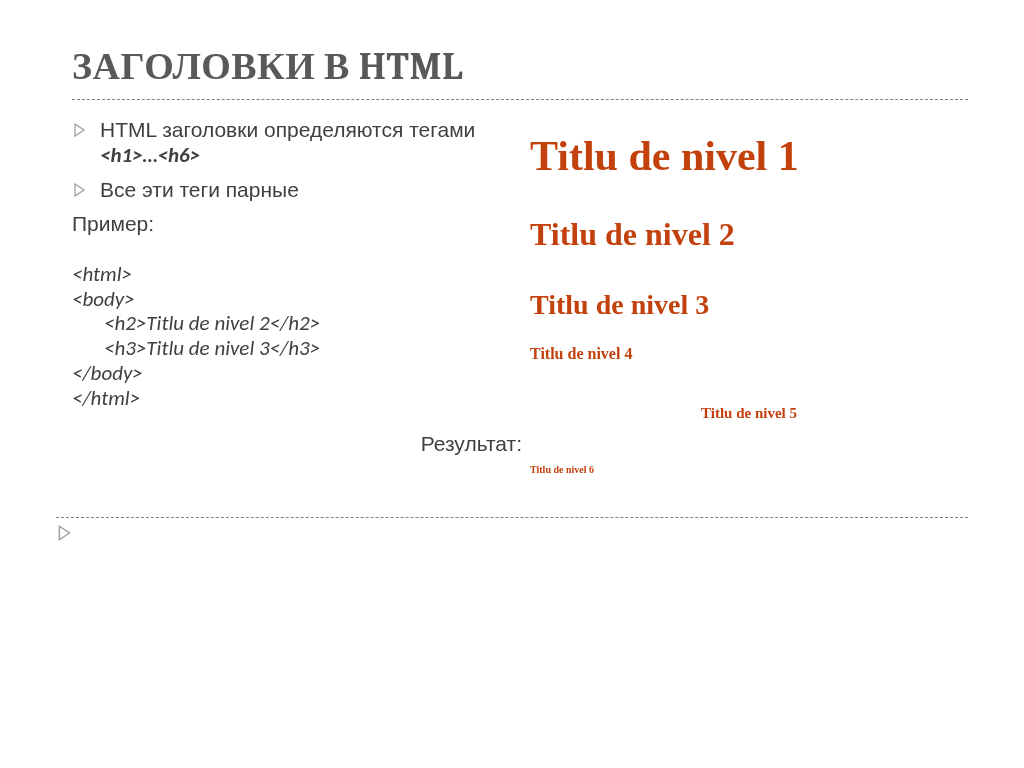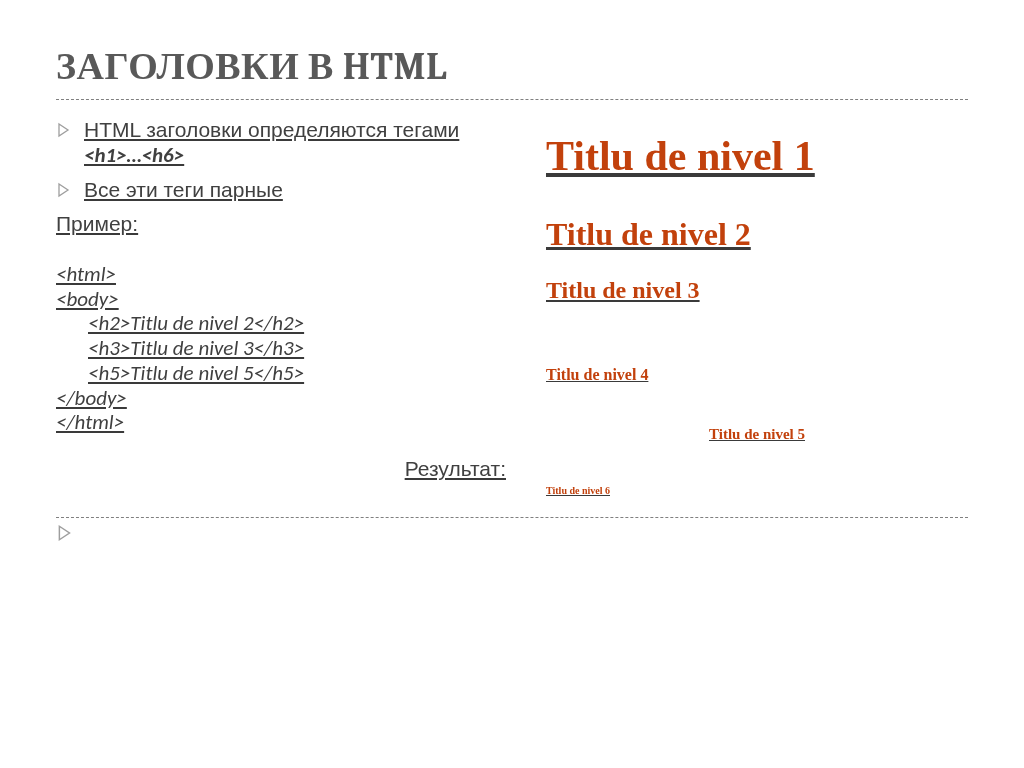--- a/index.html
+++ b/index.html
@@ -10,21 +10,21 @@
     background: #ffffff;
     font-family: "Segoe UI", "Helvetica Neue", Arial, sans-serif;
     color: #3a3a3a;
     overflow: hidden;
   }
   .slide {
     position: relative;
     width: 1024px;
     height: 556px;
     box-sizing: border-box;
-    padding: 44px 56px 0 56px;
+    padding: 44px 56px 0 72px;
   }
   .slide-title {
     font-family: "Cambria", "Georgia", "Times New Roman", serif;
     font-weight: 700;
     font-size: 38px;
     letter-spacing: 0.5px;
     color: #595959;
     margin: 0 0 10px 0;
   }
   .divider-top {
@@ -35,22 +35,21 @@
   .divider-bottom {
     border: none;
     border-top: 1.5px dashed #808080;
     position: absolute;
     left: 56px;
     right: 56px;
     bottom: 30px;
   }
   .cols {
     display: flex;
-    gap: 40px;
-    text-decoration: underline;
+    gap: 8px;
   }
   .left {
     flex: 0 0 450px;
     font-size: 21px;
     line-height: 1.18;
     color: #404040;
   }
   .right {
     flex: 1;
     padding-top: 14px;
@@ -81,22 +80,22 @@
   }
   .code {
     font-style: italic;
     font-family: "Calibri", "Segoe UI", Arial, sans-serif;
   }
   .code .indent { padding-left: 32px; display: block; }
   .result-label { margin-top: 22px; text-align: right; }
   
   .h-demo { font-weight: 700; margin: 0; }
   .h1d { font-size: 42px; margin-bottom: 36px; }
-  .h2d { font-size: 32px; margin-bottom: 24px; }
-  .h3d { font-size: 24px; margin-bottom: 62px; }
+  .h2d { font-size: 32px; margin-bottom: 36px; }
+  .h3d { font-size: 28px; margin-bottom: 24px; }
   .h4d { font-size: 16px; margin-bottom: 42px; }
   .h5d { font-size: 15px; margin-bottom: 42px; text-align: center; }
   .h6d { font-size: 10px; }
   .bottom-marker {
     position: absolute;
     left: 56px;
     bottom: 10px;
   }
   .bottom-marker svg { width: 18px; height: 18px; }
 </style>
@@ -135,21 +134,20 @@
       </div>
 
       <div class="example-label">Пример:</div>
 
       <div class="code">
         <br>
         <span>&lt;html&gt;</span><br>
         <span>&lt;body&gt;</span><br>
         <span class="indent">&lt;h2&gt;Titlu de nivel 2&lt;/h2&gt;</span>
         <span class="indent">&lt;h3&gt;Titlu de nivel 3&lt;/h3&gt;</span>
-        <span class="indent">&lt;h5&gt;Titlu de nivel 5&lt;/h5&gt;</span>
         <span>&lt;/body&gt;</span><br>
         <span>&lt;/html&gt;</span>
       </div>
 
       <div class="result-label">Результат:</div>
 
     </div>
 
     <div class="right">
       <p class="h-demo h1d">Titlu de nivel 1</p>

